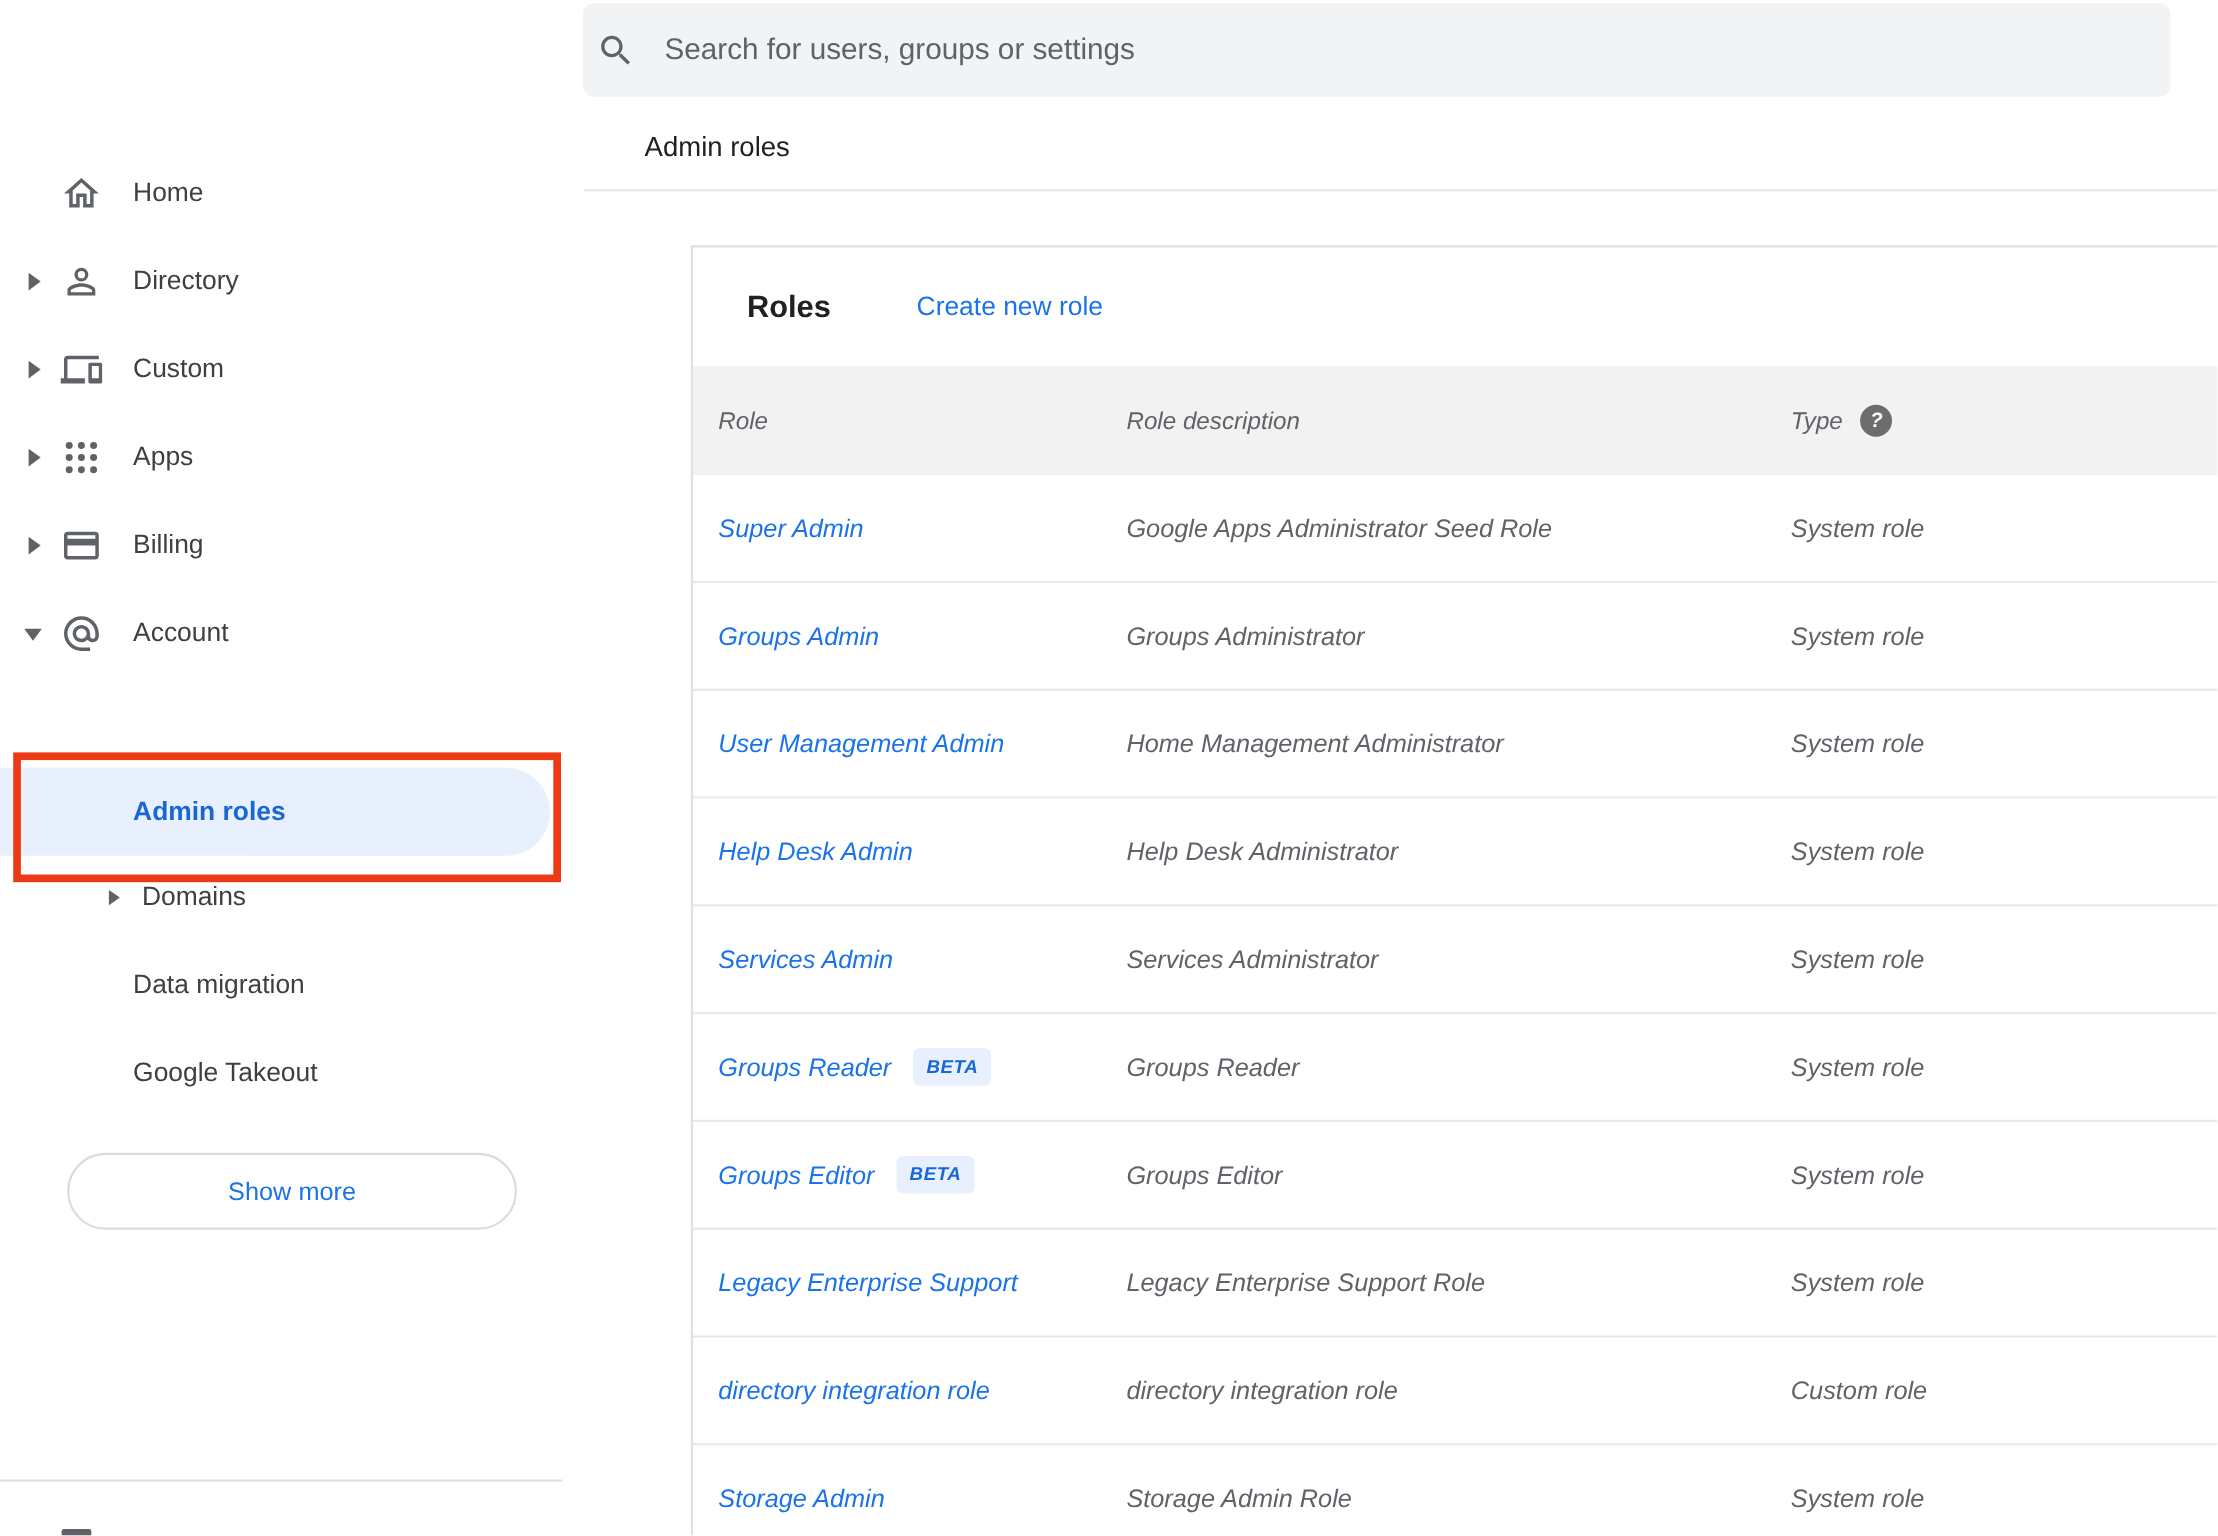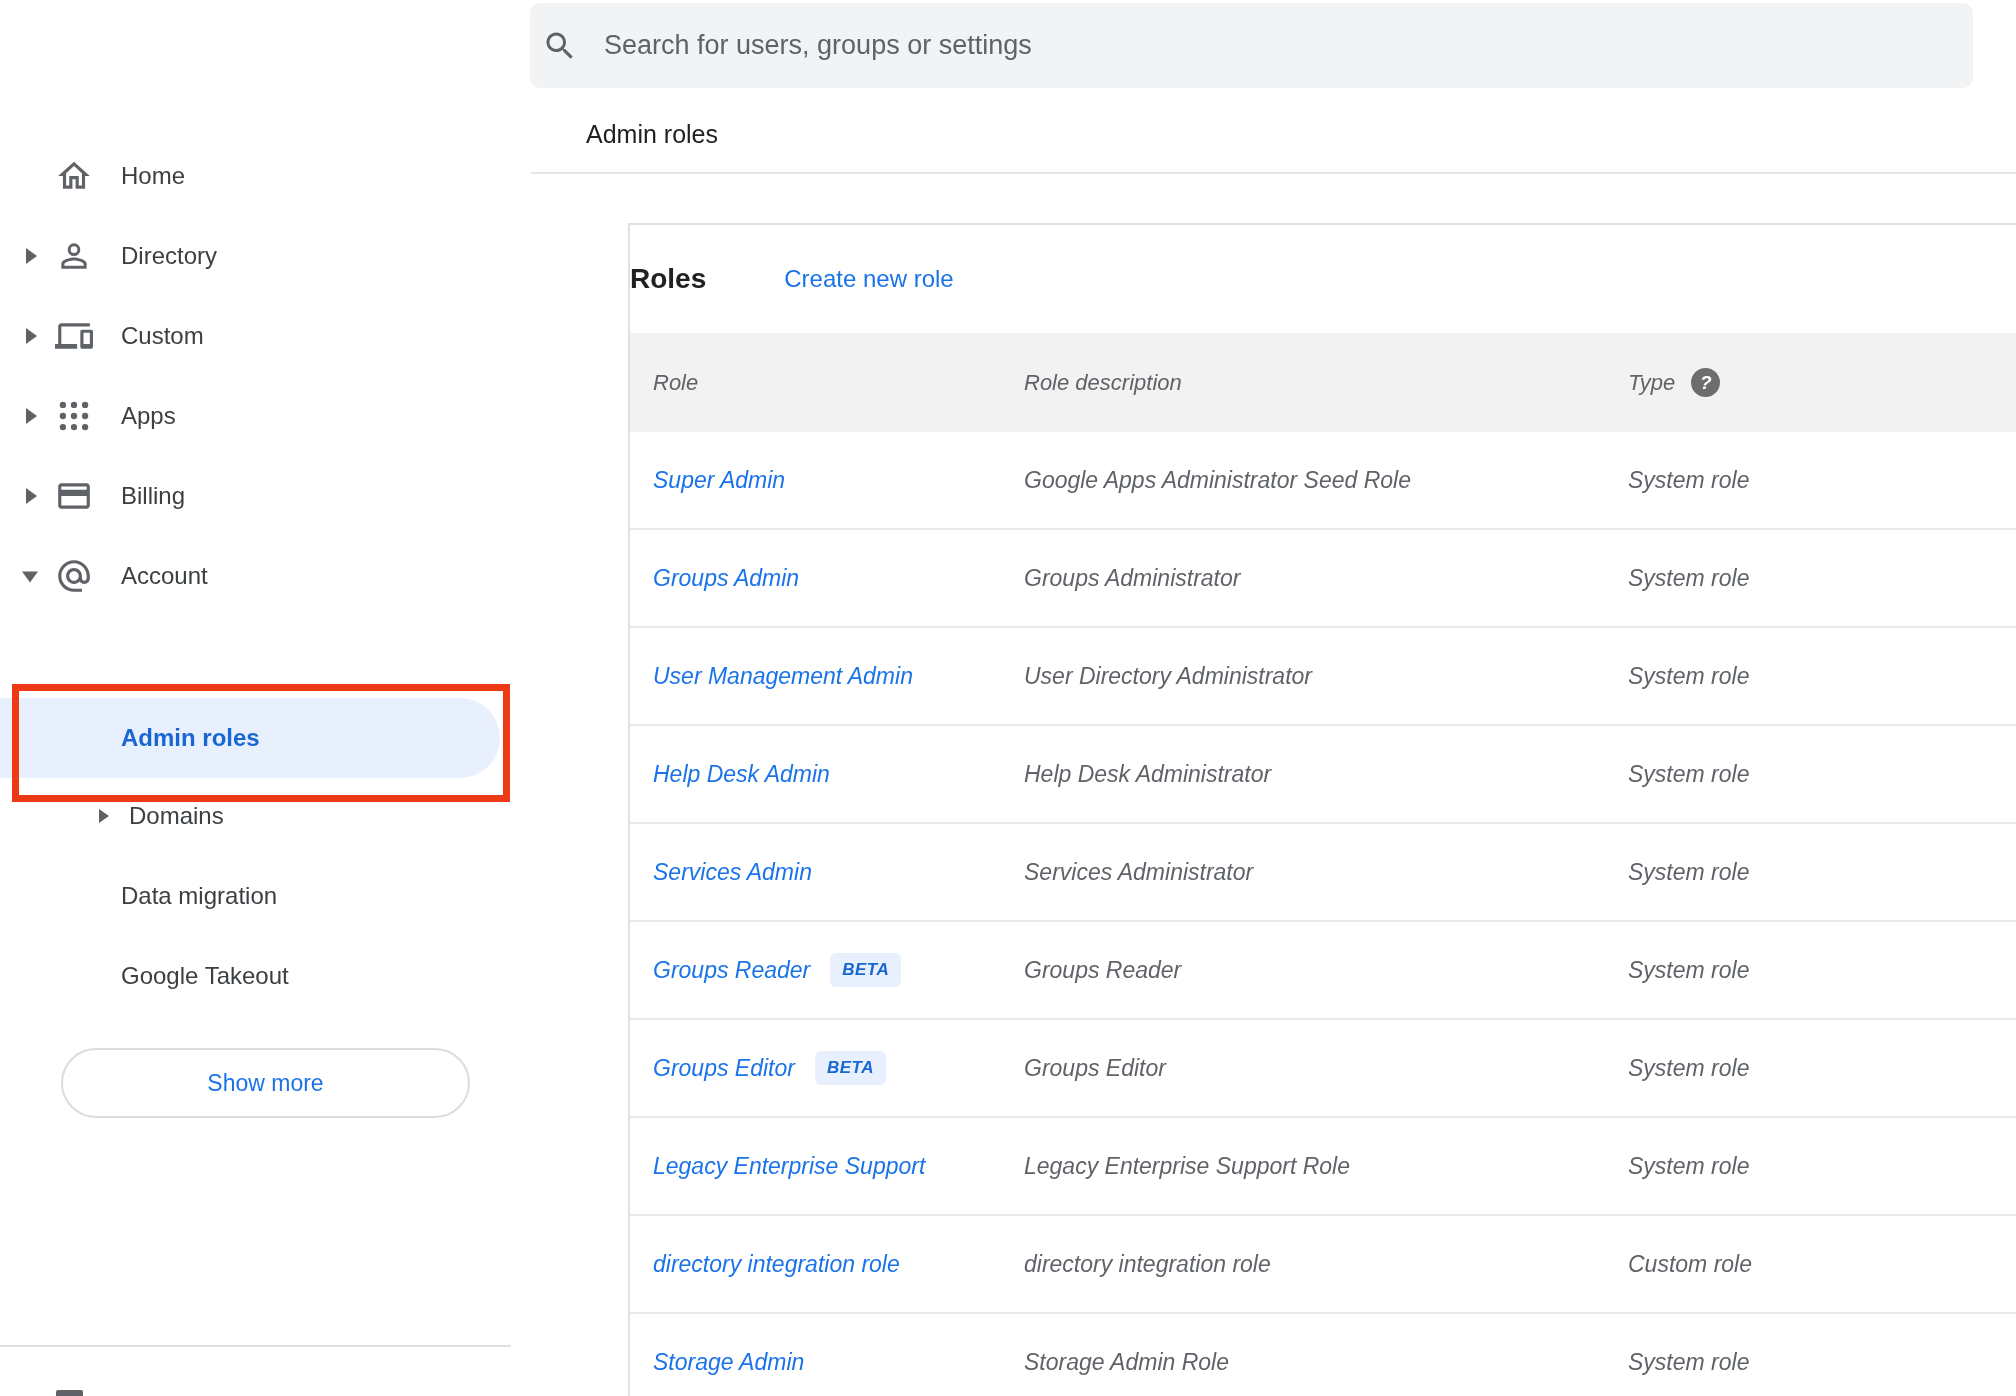--- a/index.html
+++ b/index.html
@@ -53,21 +53,21 @@
     font-size:27px; color:#3c4043; font-family:"Liberation Sans",sans-serif; }
   .searchbar input::placeholder { color:#5f6368; opacity:1; }
 
   
   .breadcrumb { position:absolute; left:586px; top:120px; font-size:25px; color:#202124; }
   .crumb-divider { position:absolute; left:531px; top:172px; width:1485px; height:2px; background:#e4e6e8; }
 
   
   .card { position:absolute; left:628px; top:223px; width:1388px; height:1173px;
     background:#fff; border-top:2px solid #e0e0e0; border-left:2px solid #e0e0e0; overflow:hidden; }
-  .card-header { height:108px; display:flex; align-items:center; }
+  .card-header { height:108px; display:flex; align-items:center; padding-left:49px; }
   .card-title { font-size:28px; font-weight:700; color:#202124; }
   .create-link { margin-left:78px; font-size:24px; color:#1a73e8; text-decoration:none; cursor:pointer; }
 
   .grid-row { display:grid; grid-template-columns:371px 604px 1fr; align-items:center; padding-left:23px;font-style:italic; }
   .thead { height:99px; background:#f2f2f2; }
   .th { font-size:22px; font-weight:500; color:#5f6368; display:flex; align-items:center; }
   .help-badge { margin-left:16px; width:29px; height:29px; border-radius:50%; background:#6d6d6d;
     color:#fff; font-size:19px; font-weight:700; display:flex; align-items:center; justify-content:center; cursor:pointer; }
 
   .trow { height:98px; border-bottom:2px solid #e9e9e9; }
@@ -232,21 +232,21 @@
           <a class="role-link">Groups Admin</a>
         </span>
       <span class="desc-cell">Groups Administrator</span>
       <span class="type-cell">System role</span>
     </div>
 
     <div class="grid-row trow">
       <span class="role-cell">
           <a class="role-link">User Management Admin</a>
         </span>
-      <span class="desc-cell">User Directory Administrator</span>
+      <span class="desc-cell">Home Management Administrator</span>
       <span class="type-cell">System role</span>
     </div>
 
     <div class="grid-row trow">
       <span class="role-cell">
           <a class="role-link">Help Desk Admin</a>
         </span>
       <span class="desc-cell">Help Desk Administrator</span>
       <span class="type-cell">System role</span>
     </div>

